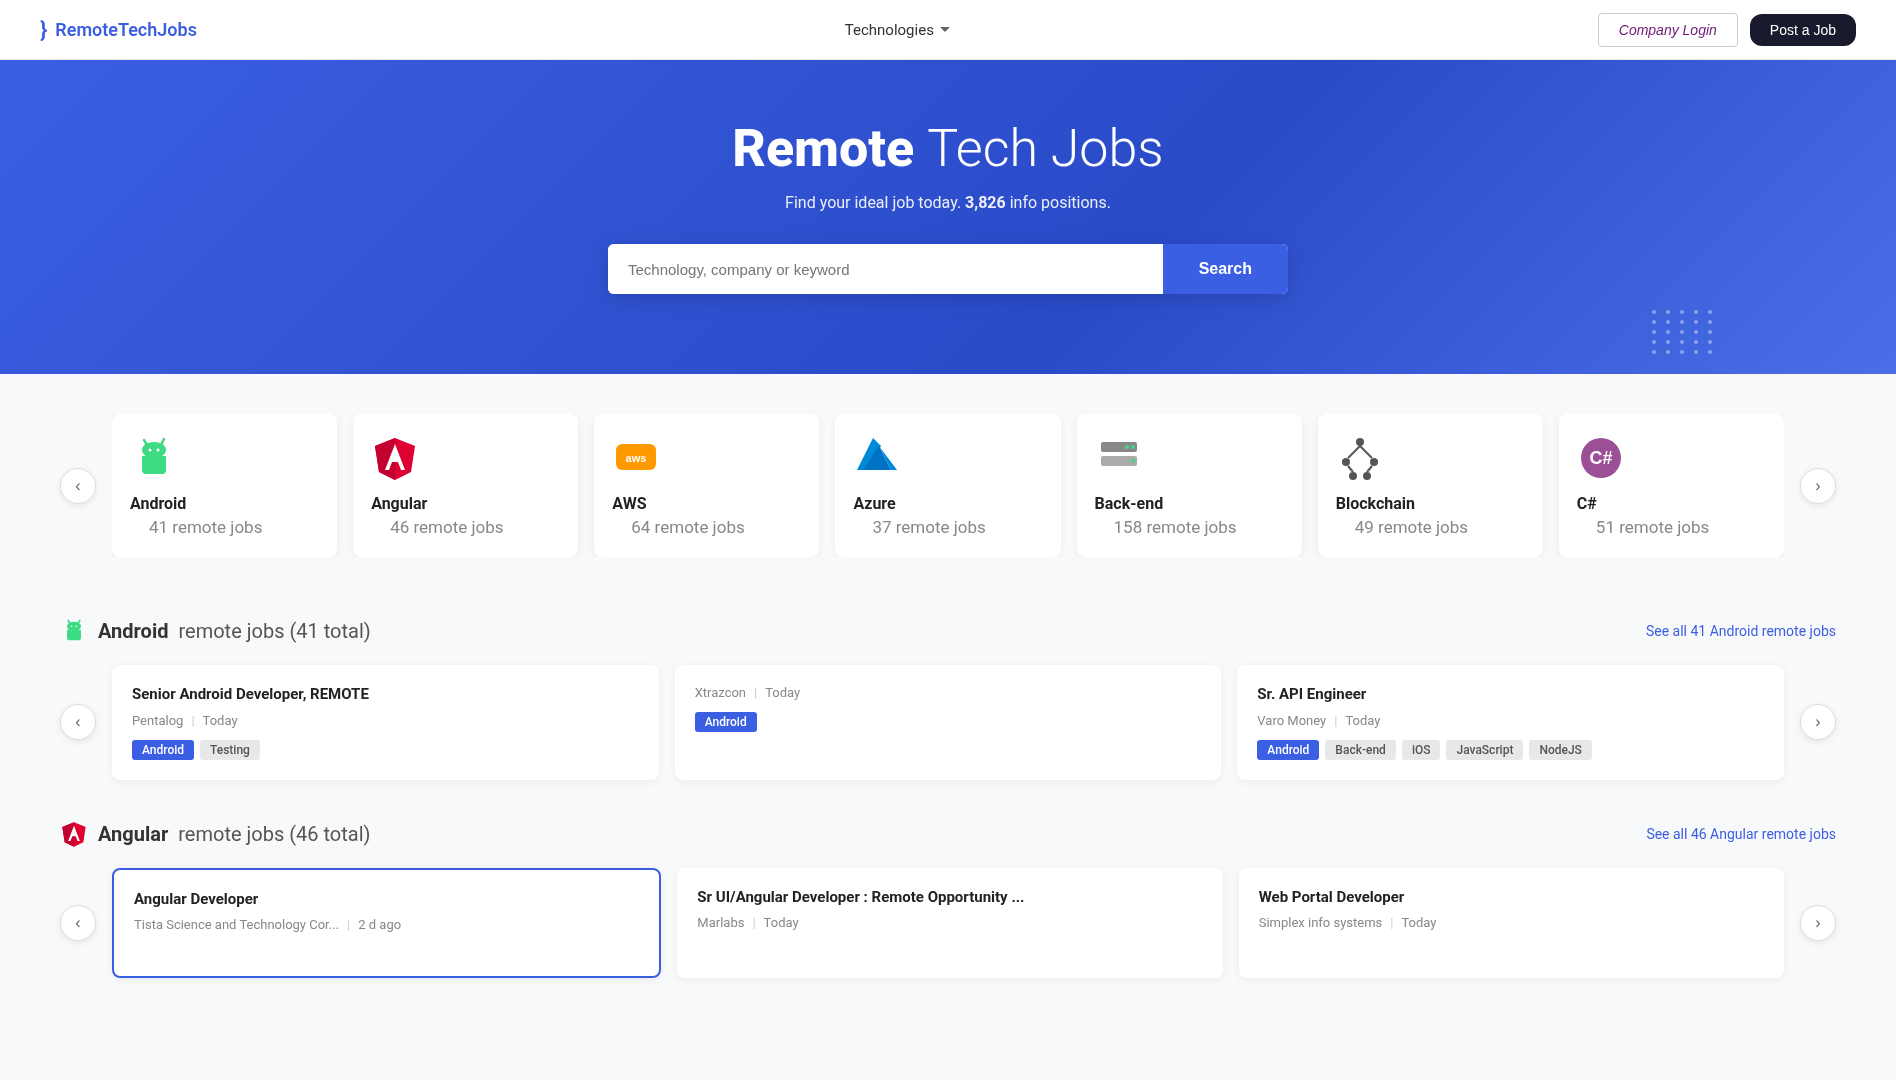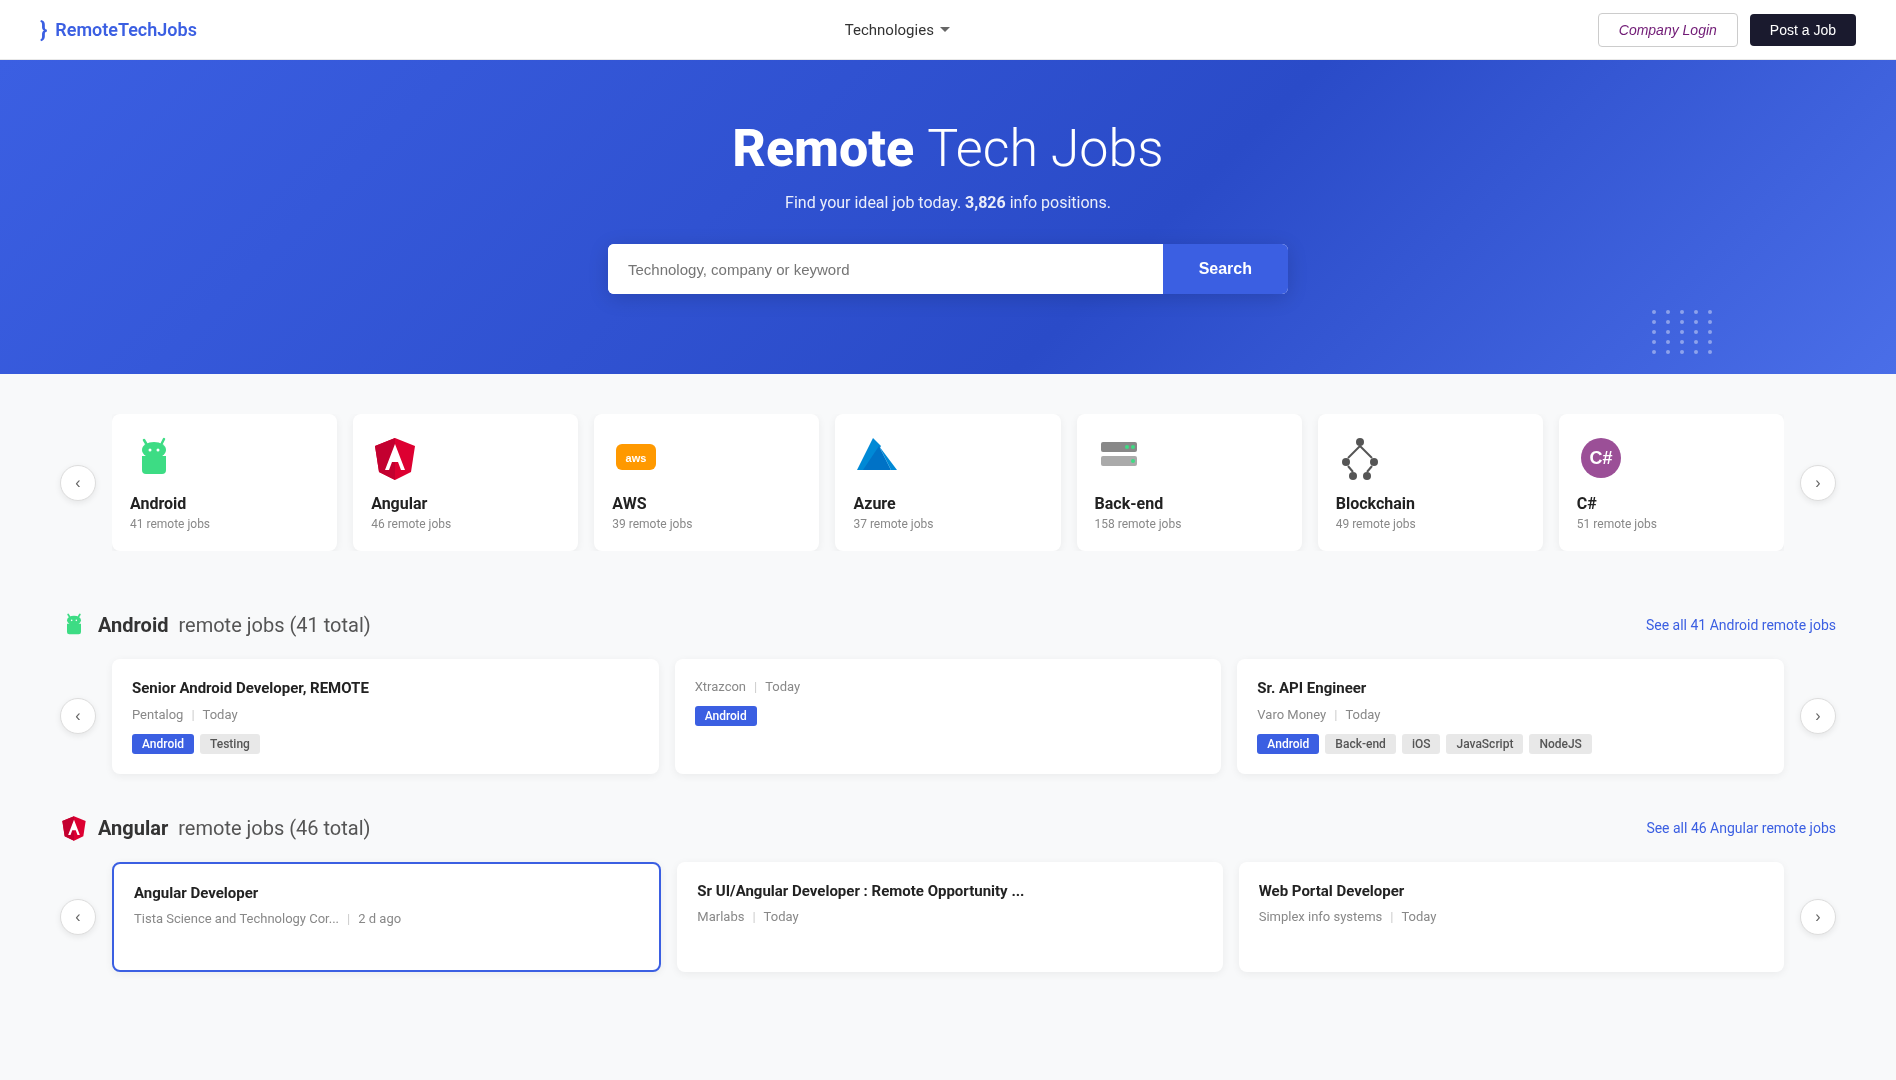--- a/index.html
+++ b/index.html
@@ -66,21 +66,21 @@
       padding: 8px 20px;
       border-radius: 4px;
       font-size: 14px;
       cursor: pointer;
       font-style: italic;
     }
     .btn-post-job {
       background: #1a1a2e;
       color: #fff;
       padding: 8px 20px;
-      border-radius: 4px;
+      border-radius: 12px;
       font-size: 14px;
       cursor: pointer;
       border: none;
     }
 
     
     .hero {
       background: linear-gradient(135deg, #3b5fe2 0%, #2a4bc8 60%, #4a6ee8 100%);
       padding: 60px 40px 80px;
       text-align: center;
@@ -188,22 +188,23 @@
       width: 48px; height: 48px;
       margin-bottom: 12px;
     }
     .category-name {
       font-size: 16px;
       font-weight: 700;
       color: #222;
       margin-bottom: 4px;
     }
     .category-count {
-      font-size: 12px;
+      font-size: 17px;
       color: #888;
+      margin-left: 19px;
     }
 
     
     .jobs-section {
       padding: 20px 60px 30px;
       background: #f8f9fa;
     }
     .section-header {
       display: flex;
       align-items: center;
@@ -382,21 +383,21 @@
   </svg></div>
     <div class="category-name">Angular</div>
     <div class="category-count">46 remote jobs</div>
   </div>
         <div class="category-card">
     <div class="category-icon"><svg viewBox="0 0 48 48" fill="none" xmlns="http://www.w3.org/2000/svg">
     <rect x="4" y="10" width="40" height="26" rx="6" fill="#ff9900"></rect>
     <text x="24" y="28" text-anchor="middle" fill="white" font-size="11" font-weight="800" font-family="Arial">aws</text>
   </svg></div>
     <div class="category-name">AWS</div>
-    <div class="category-count">39 remote jobs</div>
+    <div class="category-count">64 remote jobs</div>
   </div>
         <div class="category-card">
     <div class="category-icon"><svg viewBox="0 0 48 48" fill="none" xmlns="http://www.w3.org/2000/svg">
     <polygon points="20,4 4,36 14,36 28,12" fill="#0089d6"></polygon>
     <polygon points="26,12 38,36 10,36" fill="#0072c6"></polygon>
     <polygon points="26,12 44,36 38,36" fill="#0089d6"></polygon>
   </svg></div>
     <div class="category-name">Azure</div>
     <div class="category-count">37 remote jobs</div>
   </div>

